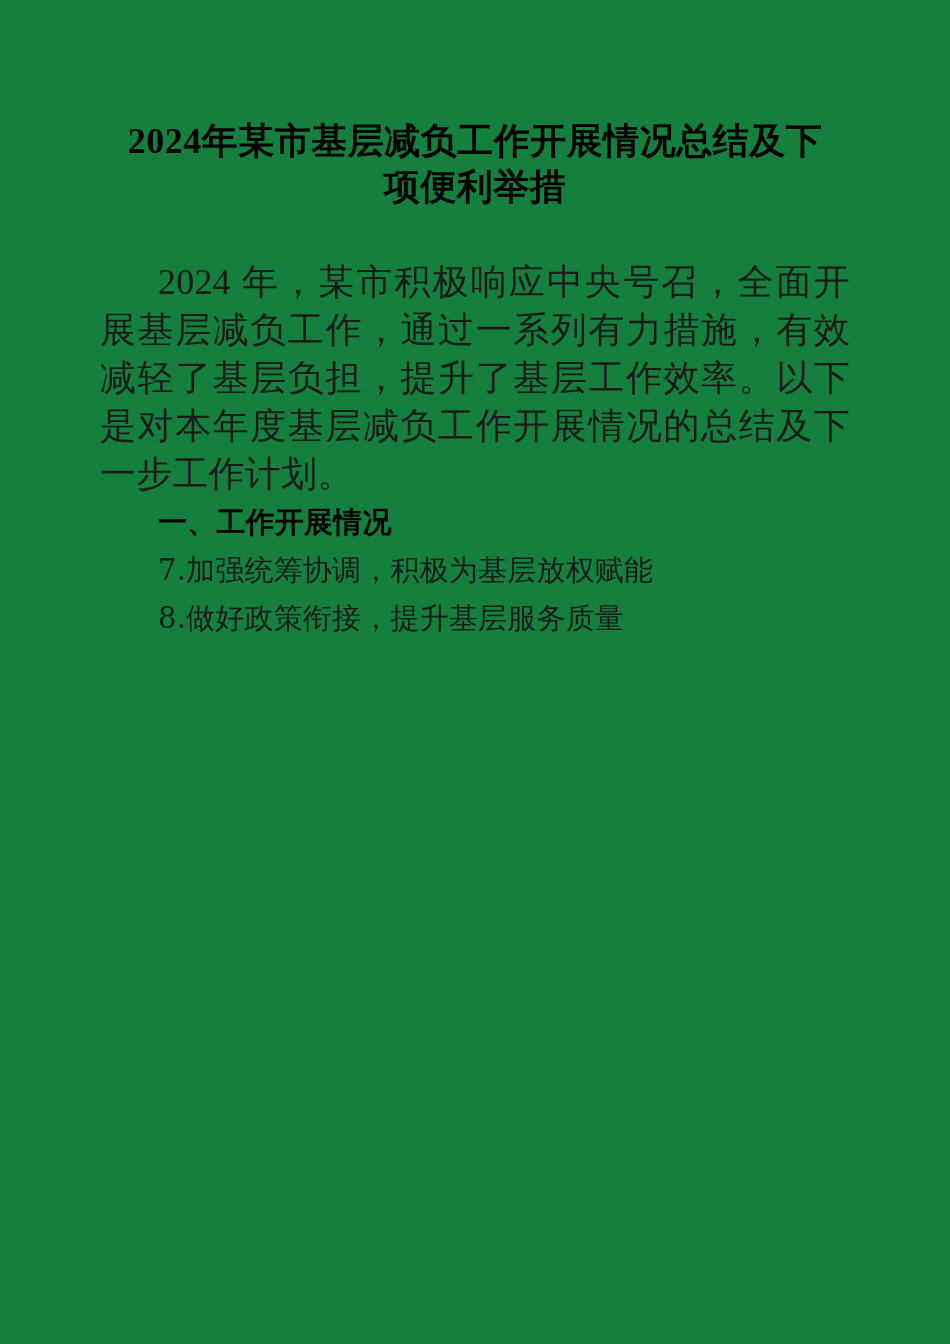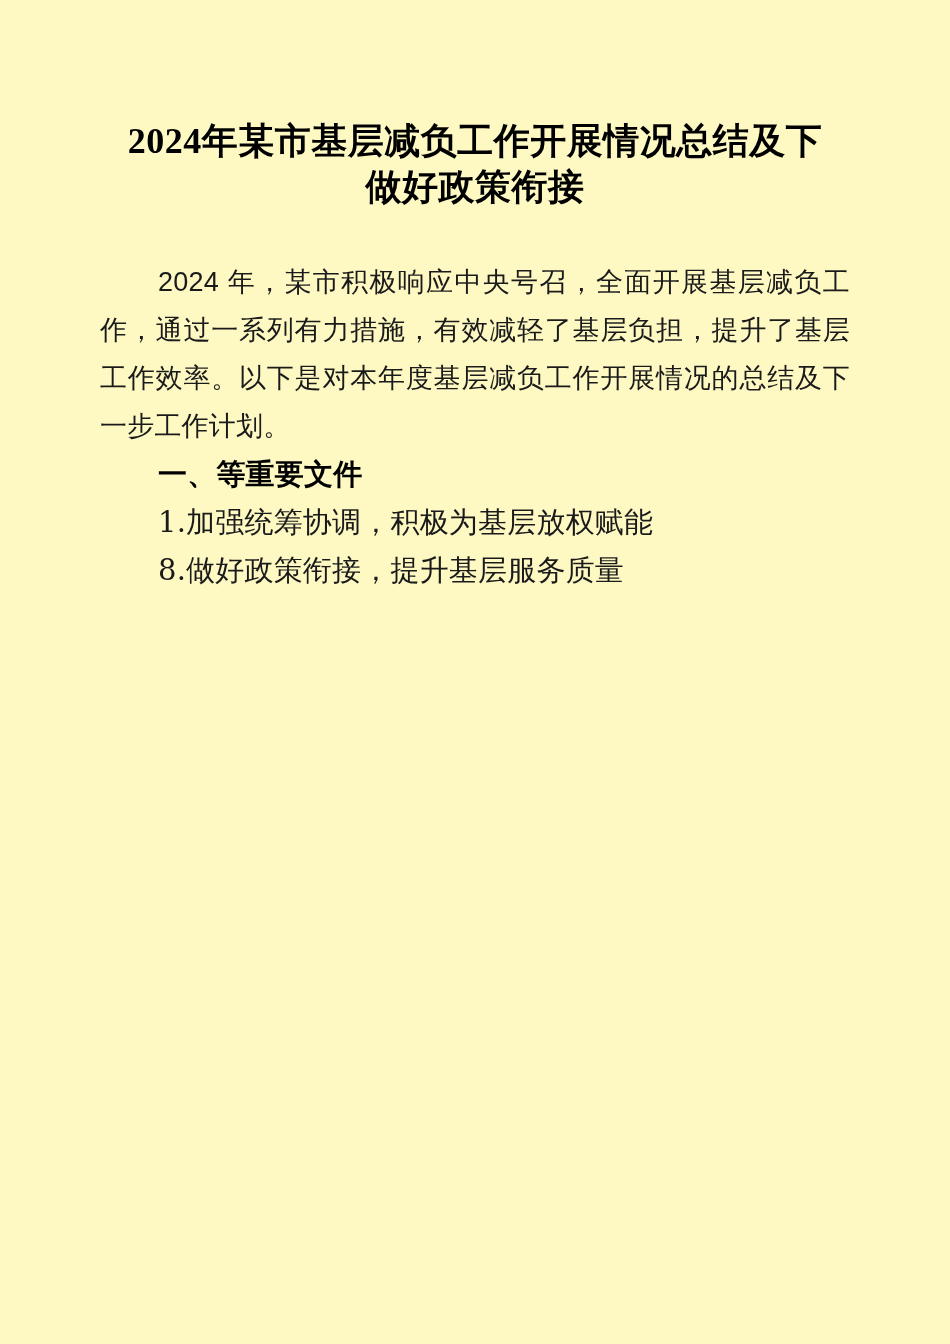--- a/index.html
+++ b/index.html
@@ -16,21 +16,21 @@
     font-family: "Liberation Serif", "DejaVu Serif", serif;
     color: #000000;
     -webkit-font-smoothing: antialiased;
   }
 
   .page {
     width: 950px;
     height: 1344px;
     box-sizing: border-box;
     padding: 0;
-    background: #fef9c3;
+    background: #15803d;
     position: relative;
   }
 
   .doc-body {
     position: absolute;
     left: 100px;
     top: 0;
     width: 750px;
   }
 
@@ -44,22 +44,22 @@
     line-height: 46px;
     letter-spacing: 0.5px;
     text-align: center;
     color: #000000;
     word-break: break-all;
   }
 
   
   .para {
     margin: 0;
-    font-family: Liberation Sans, sans-serif;
-    font-size: 27px;
+    font-family: Liberation Serif, serif;
+    font-size: 36px;
     line-height: 48px;
     color: #1a1a1a;
     text-align: justify;
     text-justify: inter-ideograph;
     text-indent: 58px;
     word-break: break-all;
     letter-spacing: 0.2px;
   }
 
   .para.first-para {
@@ -92,27 +92,27 @@
   }
 </style>
 </head>
 <body>
 
 <div class="page">
   <div class="doc-body">
 
     <h1 class="doc-title">
       <span style="display: block;">2024年某市基层减负工作开展情况总结及下</span>
-      <span style="display: block;">做好政策衔接</span>
+      <span style="display: block;">项便利举措</span>
     </h1>
 
     <p class="para first-para">2024 年，某市积极响应中央号召，全面开展基层减负工作，通过一系列有力措施，有效减轻了基层负担，提升了基层工作效率。以下是对本年度基层减负工作开展情况的总结及下一步工作计划。</p>
 
-    <h2 class="section-heading">一、等重要文件</h2>
+    <h2 class="section-heading">一、工作开展情况</h2>
 
-    <p class="item-heading">1.加强统筹协调，积极为基层放权赋能</p>
+    <p class="item-heading">7.加强统筹协调，积极为基层放权赋能</p>
 
 
     <p class="item-heading">8.做好政策衔接，提升基层服务质量</p>
 
 
   </div>
 </div>
 
 </body></html>

